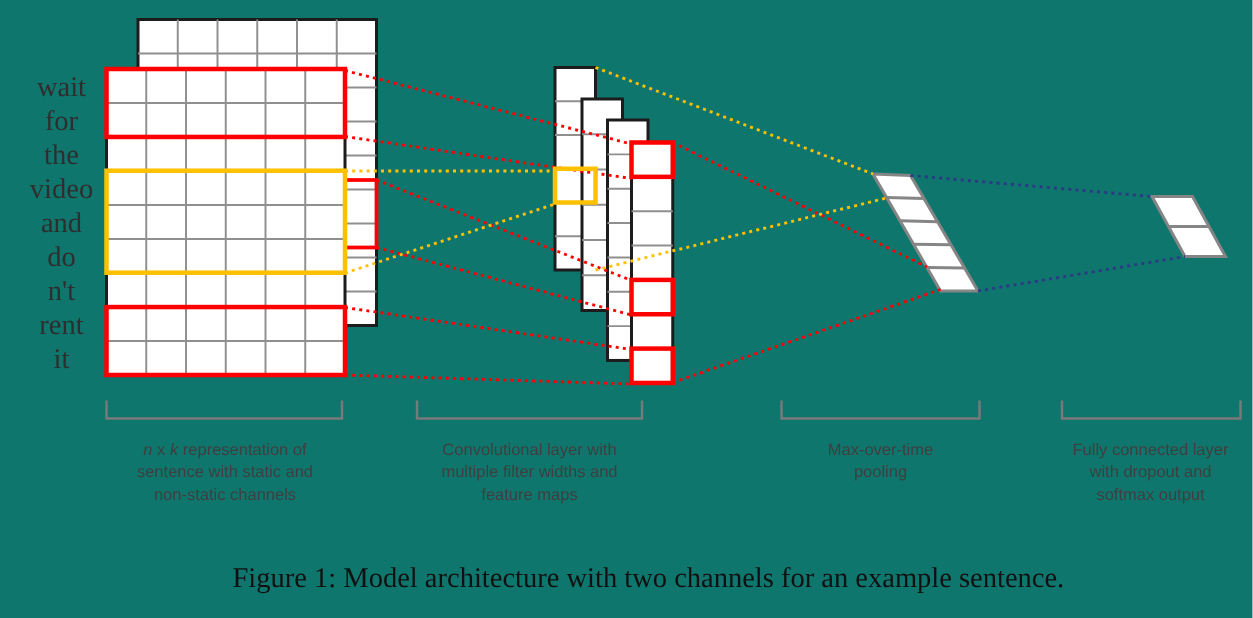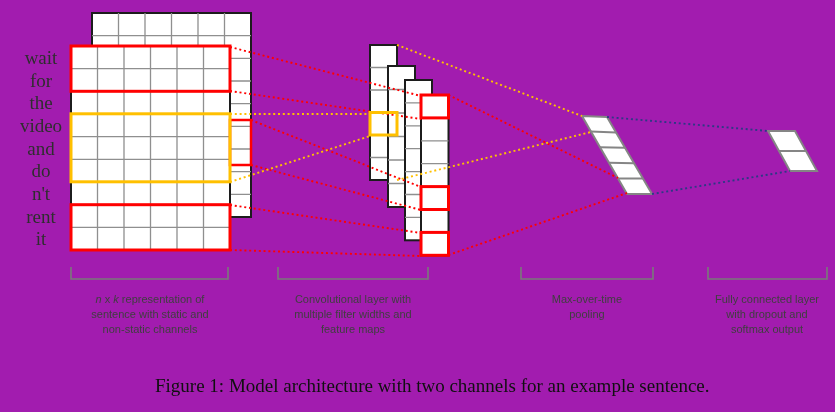--- a/index.html
+++ b/index.html
@@ -1,16 +1,16 @@
 <!DOCTYPE html>
 <html><head>
 <meta charset="utf-8">
 <style>
   html,body{margin:0;padding:0;background:#ffffff;}
-  #stage{position:relative;width:835px;height:412px;background:#a21caf;overflow:hidden;
+  #stage{position:relative;width:835px;height:412px;background:#0f766e;overflow:hidden;
          font-family:"Liberation Sans","DejaVu Sans",sans-serif;}
   #diagram-svg{position:absolute;left:0;top:0;}
   .caption{position:absolute;left:155px;top:375px;white-space:nowrap;
            font-family:"Liberation Serif","DejaVu Serif",serif;
            font-size:19px;color:#101010;z-index:2;}
   .watermark{position:absolute;right:3px;top:389px;white-space:nowrap;
              font-size:13px;letter-spacing:0.2px;color:#bdc4d6;z-index:1;}
 </style>
 </head>
 <body>

